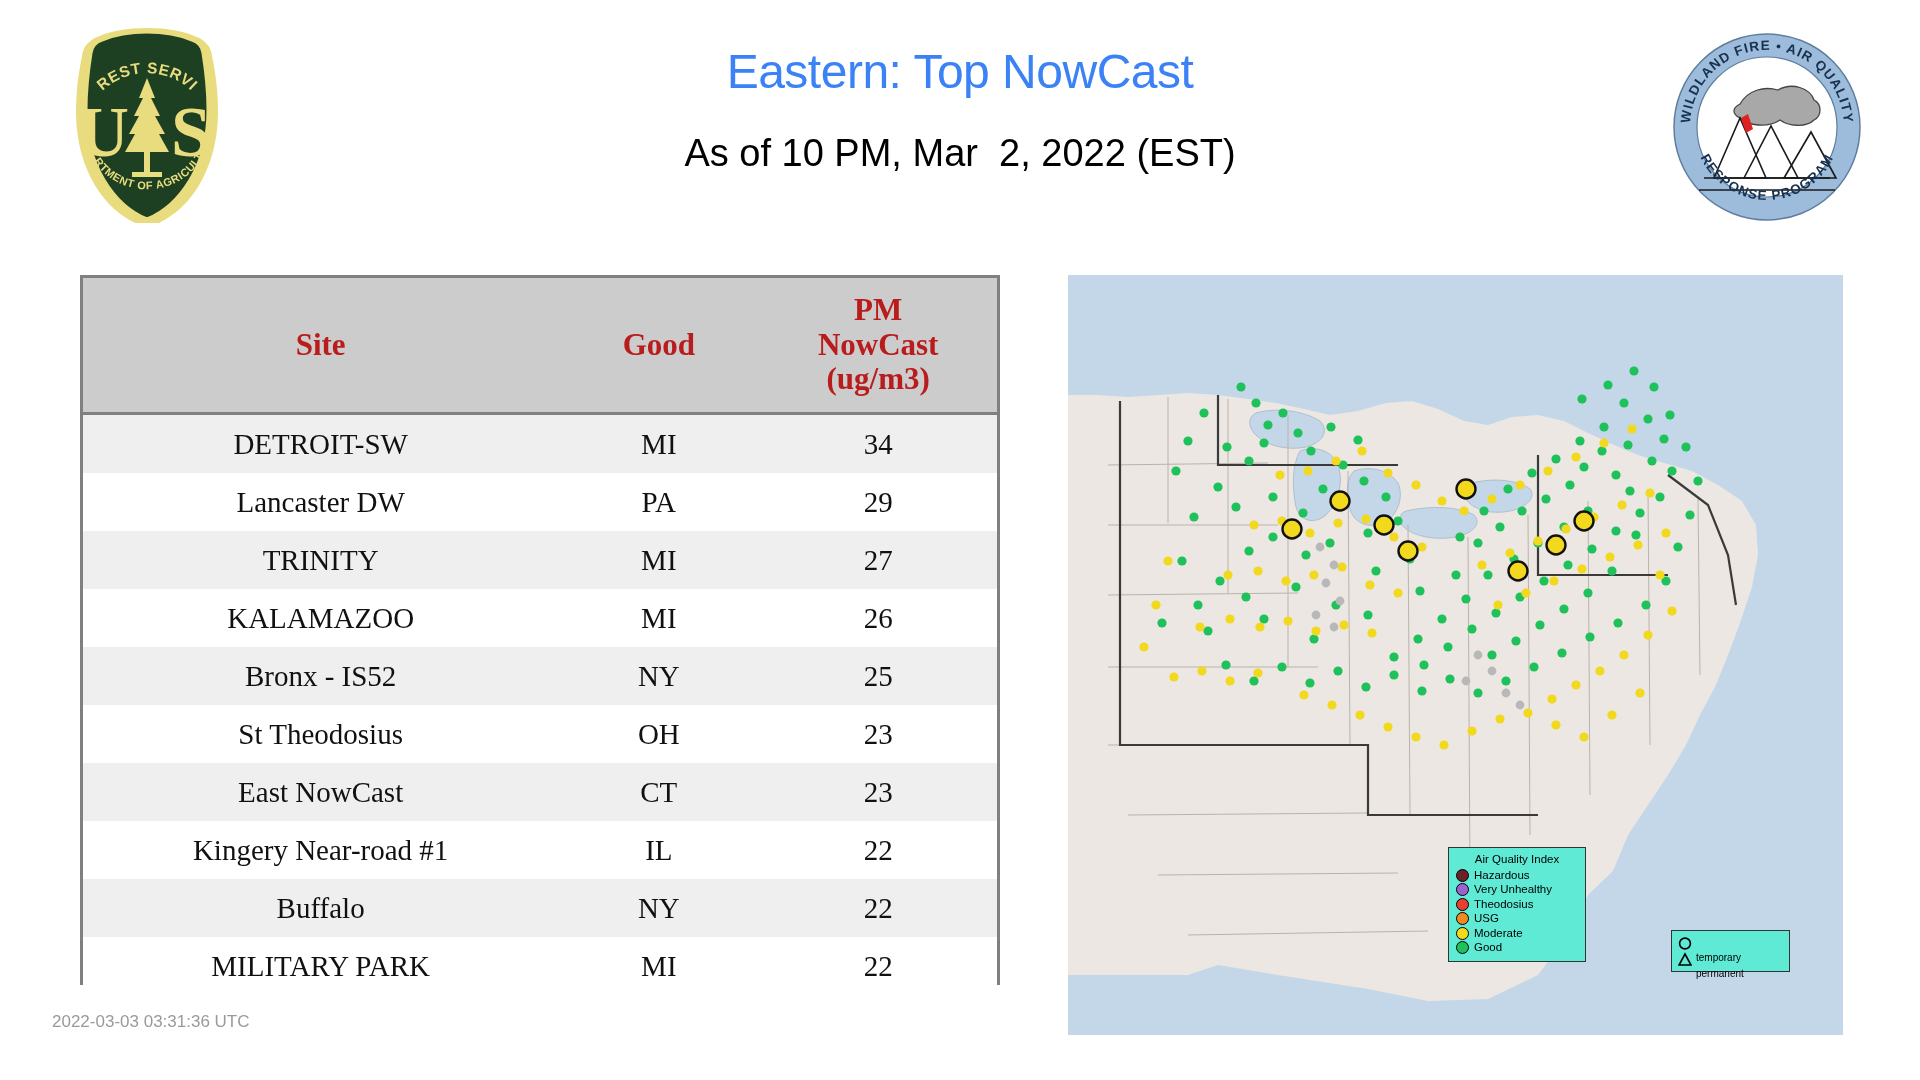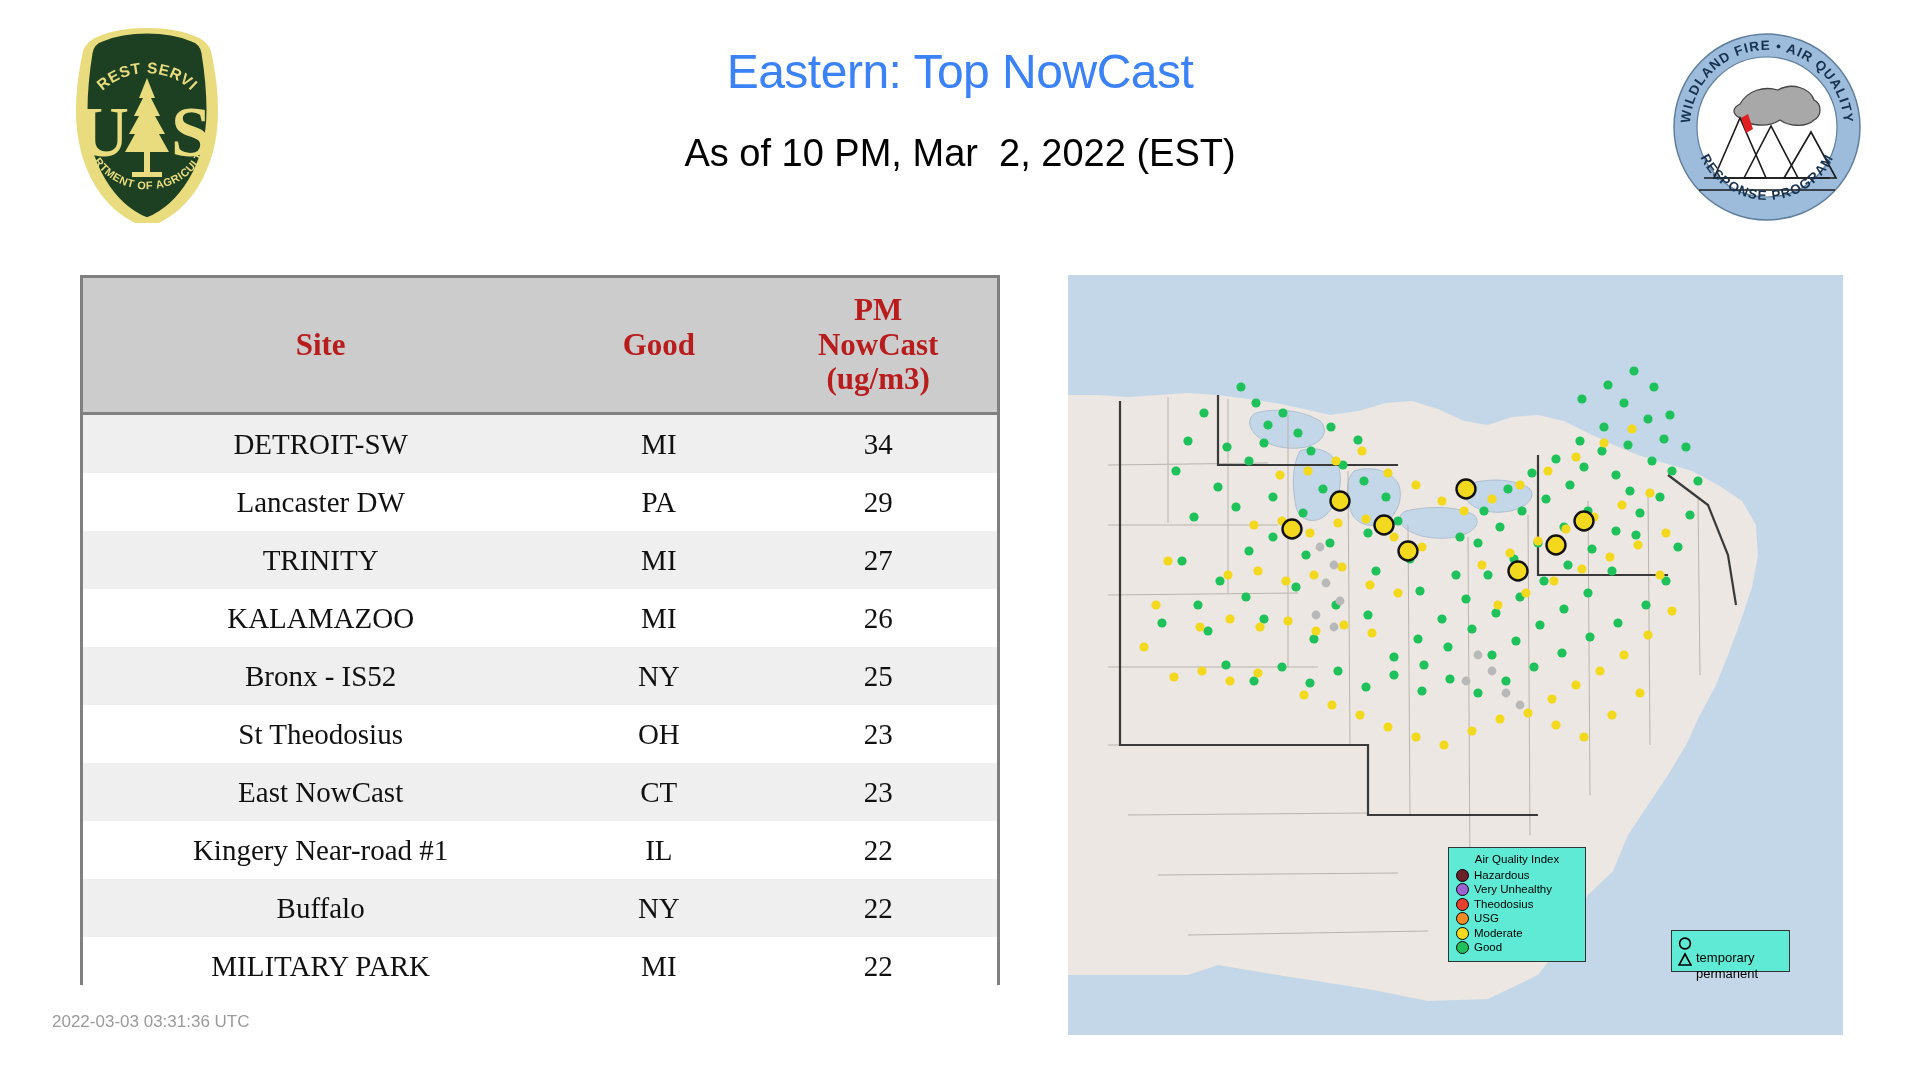--- a/index.html
+++ b/index.html
@@ -64,21 +64,21 @@
   #aqi-legend .lg-title{font-size:11.5px;text-align:center;margin-bottom:3px;}
   #aqi-legend .lg-row{display:flex;align-items:center;height:14.5px;}
   #aqi-legend .dot{
     width:11px;height:11px;border-radius:50%;border:1.2px solid #000;
     margin-right:5px;flex:none;
   }
   #aqi-legend .lg-label{font-size:11.5px;line-height:1;white-space:nowrap;}
 
   #site-legend{left:603px;top:655px;width:105px;padding:4px 6px;}
   #site-legend .sl-row{display:flex;align-items:center;height:16px;}
-  #site-legend .sl-label{font-size:13px;margin-left:4px;white-space:nowrap;margin-top:28px;}
+  #site-legend .sl-label{font-size:10px;margin-left:4px;white-space:nowrap;margin-top:28px;}
 
   #timestamp{
     position:absolute;left:52px;top:1012px;
     font-family:"Liberation Sans",sans-serif;
     font-size:17px;color:#9a9a9a;white-space:pre;
   }
 </style>
 </head>
 <body>
 

